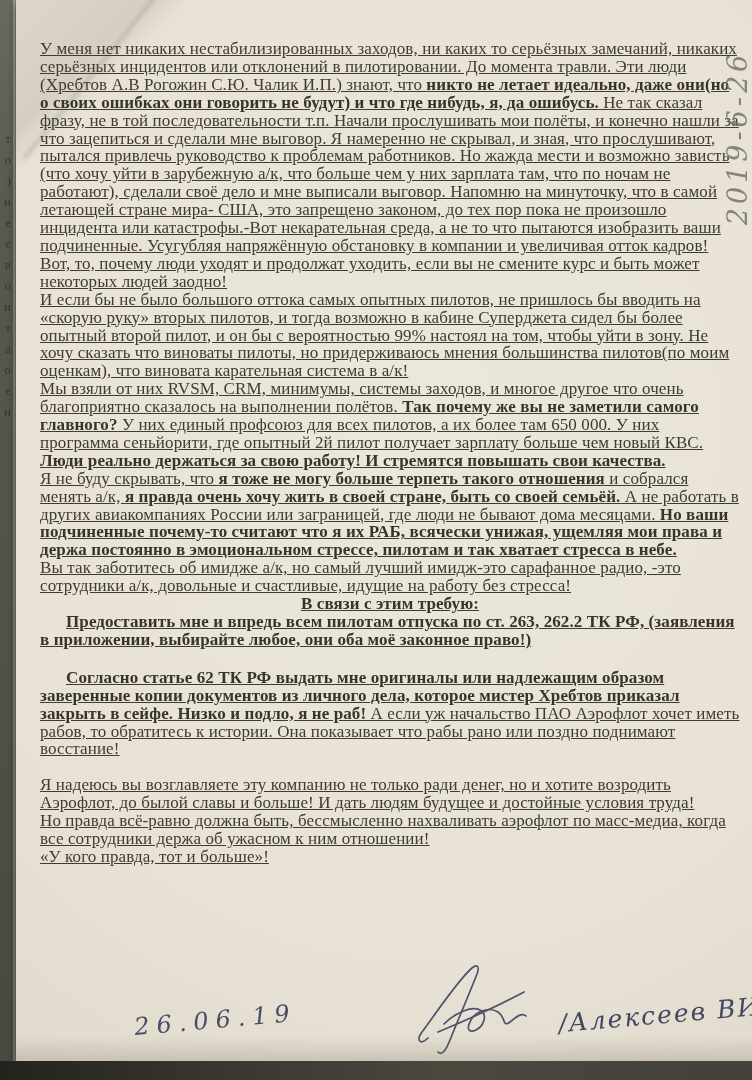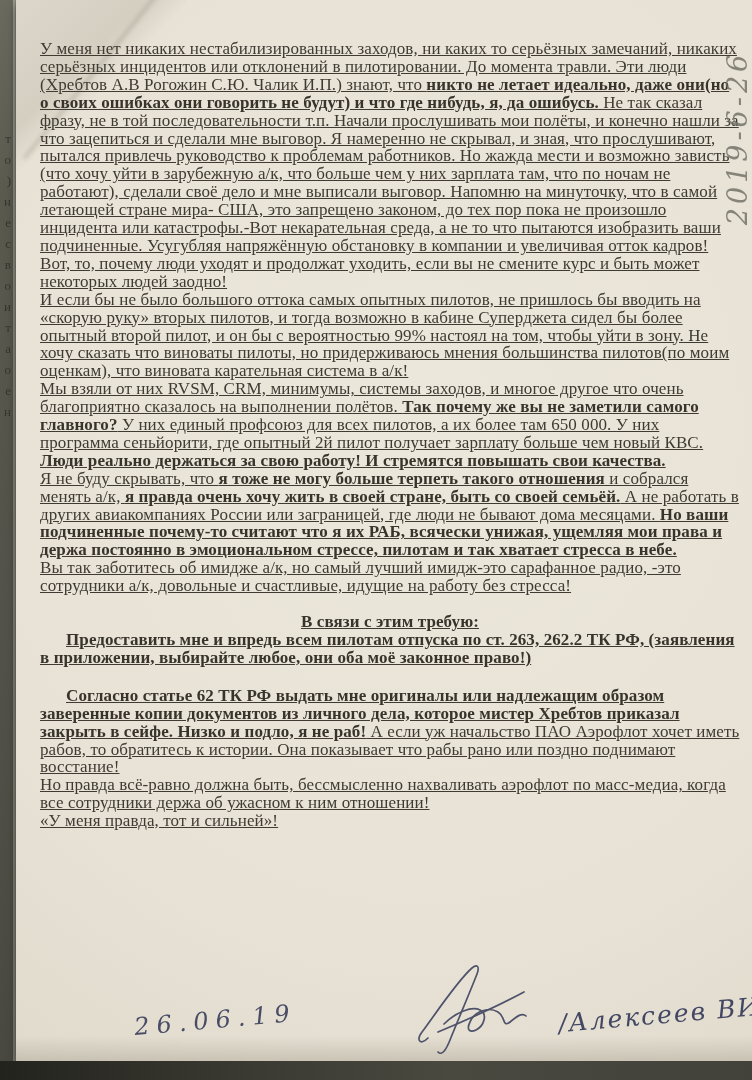--- a/index.html
+++ b/index.html
@@ -135,25 +135,26 @@
     <div class="corner-shade"></div>
     <div class="corner-crease"></div>
     <div class="paper-bottom-shade"></div>
 
     <div class="content" id="doc-body">
         <p><span>У меня нет никаких нестабилизированных заходов, ни каких то серьёзных замечаний, никаких серьёзных инцидентов или отклонений в пилотировании. До момента травли. Эти люди (Хребтов А.В Рогожин С.Ю. Чалик И.П.) знают, что </span><b>никто не летает идеально, даже они</b><b>(но о своих ошибках они говорить не будут) и что где нибудь, я, да ошибусь.</b><span> Не так сказал фразу, не в той последовательности т.п. Начали прослушивать мои полёты, и конечно нашли за что зацепиться и сделали мне выговор. Я намеренно не скрывал, и зная, что прослушивают, пытался привлечь руководство к проблемам работников. Но жажда мести и возможно зависть (что хочу уйти в зарубежную а/к, что больше чем у них зарплата там, что по ночам не работают), сделали своё дело и мне выписали выговор. Напомню на минуточку, что в самой летающей стране мира- США, это запрещено законом, до тех пор пока не произошло инцидента или катастрофы.-Вот некарательная среда, а не то что пытаются изобразить ваши подчиненные. Усугубляя напряжённую обстановку в компании и увеличивая отток кадров! Вот, то, почему люди уходят и продолжат уходить, если вы не смените курс и быть может некоторых людей заодно!</span></p>
         <p><span>И если бы не было большого оттока самых опытных пилотов, не пришлось бы вводить на «скорую руку» вторых пилотов, и тогда возможно в кабине Суперджета сидел бы более опытный второй пилот, и он бы с вероятностью 99% настоял на том, чтобы уйти в зону. Не хочу сказать что виноваты пилоты, но придерживаюсь мнения большинства пилотов(по моим оценкам), что виновата карательная система в а/к!</span></p>
         <p><span>Мы взяли от них RVSM, CRM, минимумы, системы заходов, и многое другое что очень благоприятно сказалось на выполнении полётов. </span><b>Так почему же вы не заметили самого главного?</b><span> У них единый профсоюз для всех пилотов, а их более там 650 000. У них программа сеньйорити, где опытный 2й пилот получает зарплату больше чем новый КВС. </span><b>Люди реально держаться за свою работу! И стремятся повышать свои качества.</b></p>
         <p><span>Я не буду скрывать, что </span><b>я тоже не могу больше терпеть такого отношения</b><span> и собрался менять а/к, </span><b>я правда очень хочу жить в своей стране, быть со своей семьёй.</b><span> А не работать в других авиакомпаниях России или заграницей, где люди не бывают дома месяцами. </span><b>Но ваши подчиненные почему-то считают что я их РАБ, всячески унижая, ущемляя мои права и держа постоянно в эмоциональном стрессе, пилотам и так хватает стресса в небе.</b></p>
         <p><span>Вы так заботитесь об имидже а/к, но самый лучший имидж-это сарафанное радио, -это сотрудники а/к, довольные и счастливые, идущие на работу без стресса!</span></p>
-        <p class="center" style="margin-top: 18px;"><b>В связи с этим требую:</b></p>
+        <p class="center" style=""><b>В связи с этим требую:</b></p>
         <p class="indent"><b>Предоставить мне и впредь всем пилотам отпуска по ст. 263, 262.2 ТК РФ, (заявления в приложении, выбирайте любое, они оба моё законное право!)</b></p>
         <p class="indent" style="margin-top: 20px;"><b>Согласно статье 62 ТК РФ выдать мне оригиналы или надлежащим образом заверенные копии документов из личного дела, которое мистер Хребтов приказал закрыть в сейфе. Низко и подло, я не раб!</b><span> А если уж начальство ПАО Аэрофлот хочет иметь рабов, то обратитесь к истории. Она показывает что рабы рано или поздно поднимают восстание!</span></p>
+        <p style="margin-top: 18px;"><span>Я надеюсь вы возглавляете эту компанию не только ради денег, но и хотите возродить Аэрофлот, до былой славы и больше! И дать людям будущее и достойные условия труда!</span></p>
         <p><span>Но правда всё-равно должна быть, бессмысленно нахваливать аэрофлот по масс-медиа, когда все сотрудники держа об ужасном к ним отношении!</span></p>
-        <p><span>«У меня правда, тот и сильней»!</span></p>
+        <p><span>«У кого правда, тот и больше»!</span></p>
       </div>
 
     <div class="margin-date">2019-6-26</div>
 
     <div class="hw-date">26.06.19</div>
 
     <svg class="signature-svg" width="160" height="110" viewBox="0 0 160 110">
       <g fill="none" stroke="#434763" stroke-width="1.7" stroke-linecap="round" opacity="0.92">
         <path d="M14,76 C6,84 2,78 8,70 C20,54 44,18 58,6 C63,2 66,4 63,12 C56,30 44,58 36,78 C32,88 28,94 24,90"></path>
         <path d="M30,62 C42,50 58,44 66,48 C74,52 70,64 62,68 C56,71 52,68 56,60 C60,50 74,44 84,50 C92,55 88,66 96,60 C102,55 108,50 112,54"></path>

